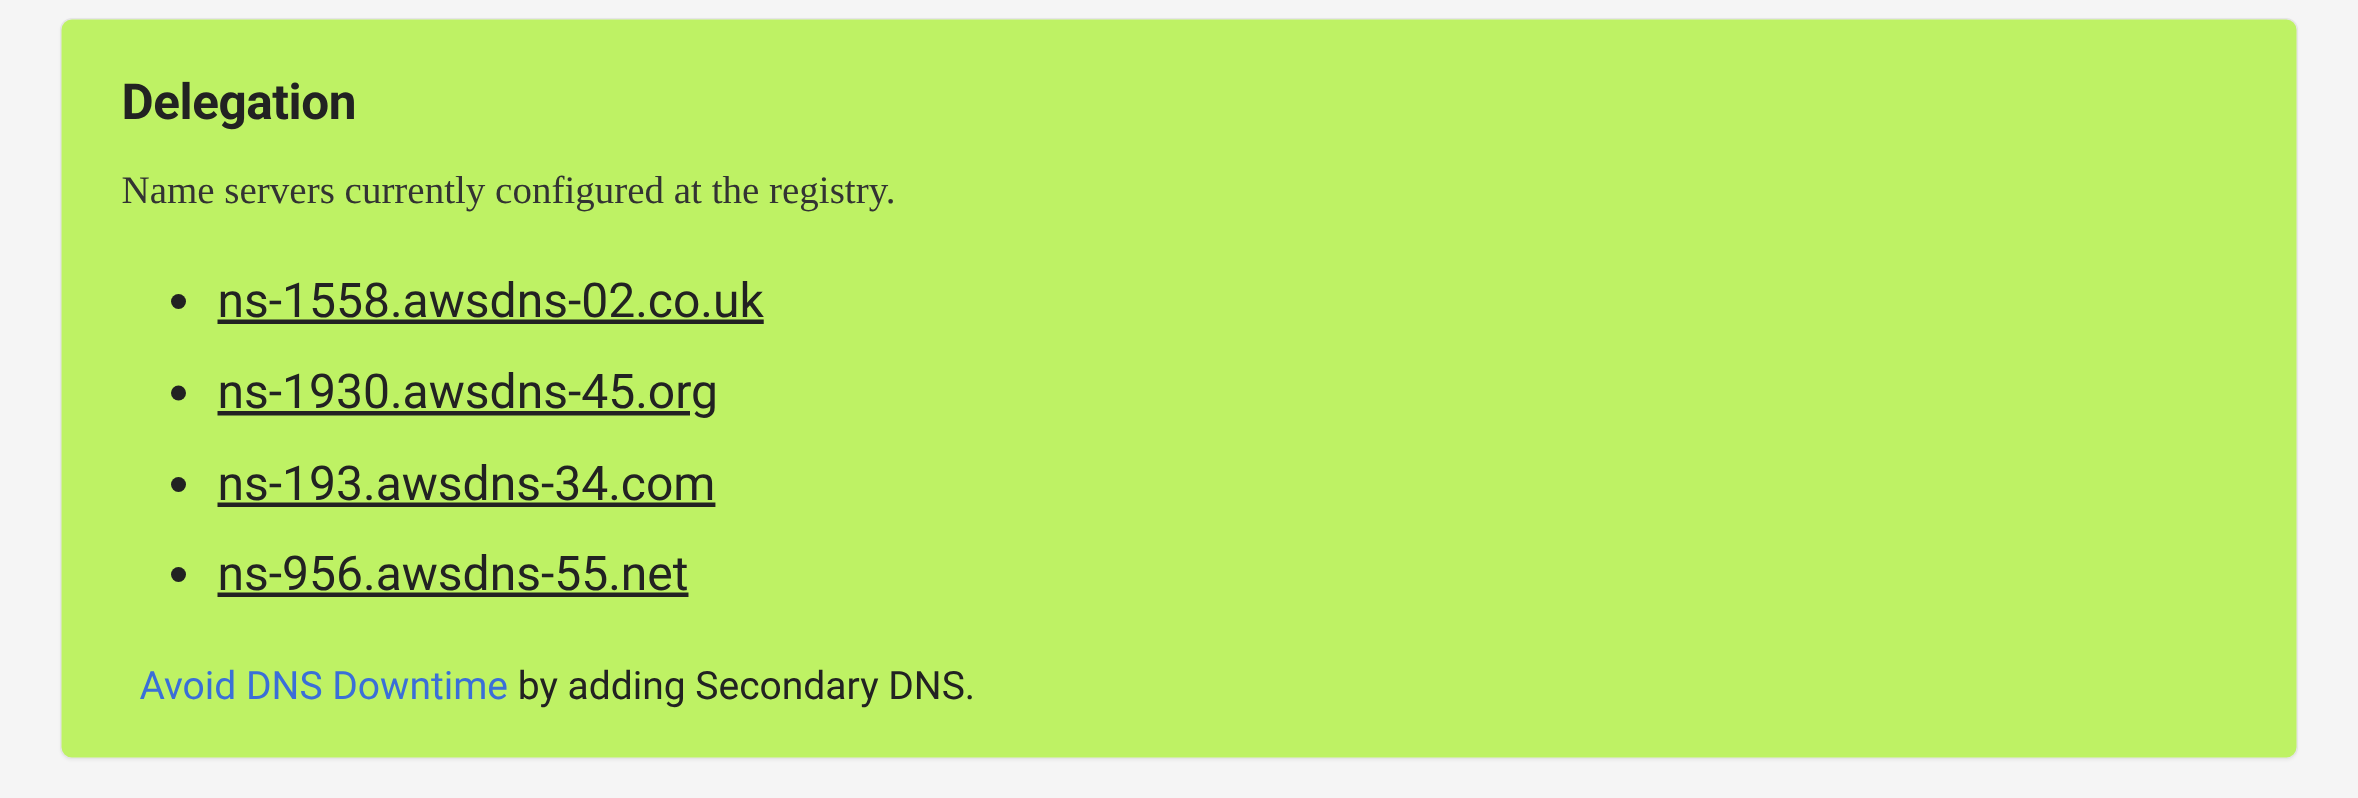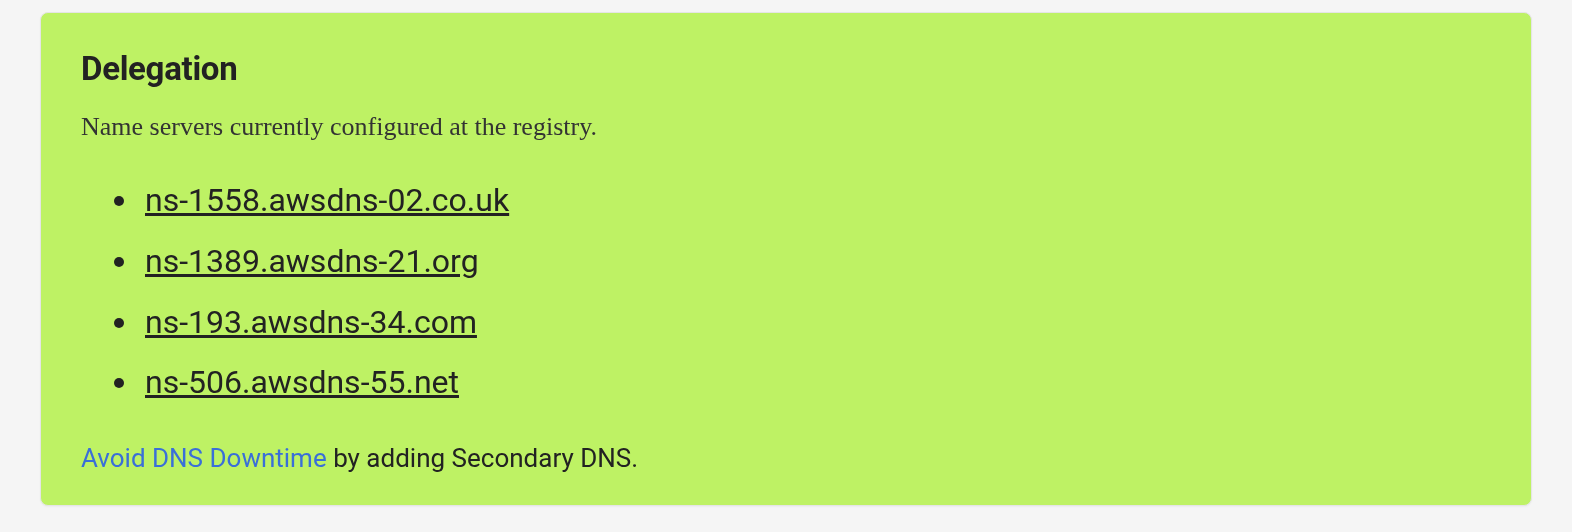--- a/index.html
+++ b/index.html
@@ -42,20 +42,21 @@
       font-size: 32px;
       color: #222;
       line-height: 1.9;
       padding-left: 4px;
       text-decoration: underline;
     }
     .footer-row {
       display: flex;
       justify-content: space-between;
       align-items: flex-start;
+      margin-left: 12px;
     }
     .footer-text {
       font-size: 26px;
       color: #222;
     }
     .link {
       color: #3a6fd8;
       text-decoration: none;
       cursor: pointer;
     }
@@ -68,22 +69,22 @@
     }
   </style>
 </head>
 <body>
 
 <div class="card">
   <h2 class="card-title">Delegation</h2>
   <p class="card-desc">Name servers currently configured at the registry.</p>
   <ul class="ns-list">
     <li>ns-1558.awsdns-02.co.uk</li>
-    <li>ns-1389.awsdns-21.org</li>
+    <li>ns-1930.awsdns-45.org</li>
     <li>ns-193.awsdns-34.com</li>
-    <li>ns-506.awsdns-55.net</li>
+    <li>ns-956.awsdns-55.net</li>
   </ul>
   <div class="footer-row">
     <p class="footer-text">
       <a class="link">Avoid DNS Downtime</a><span> by adding Secondary DNS.</span>
     </p>
   </div>
 </div>
 
 </body></html>

